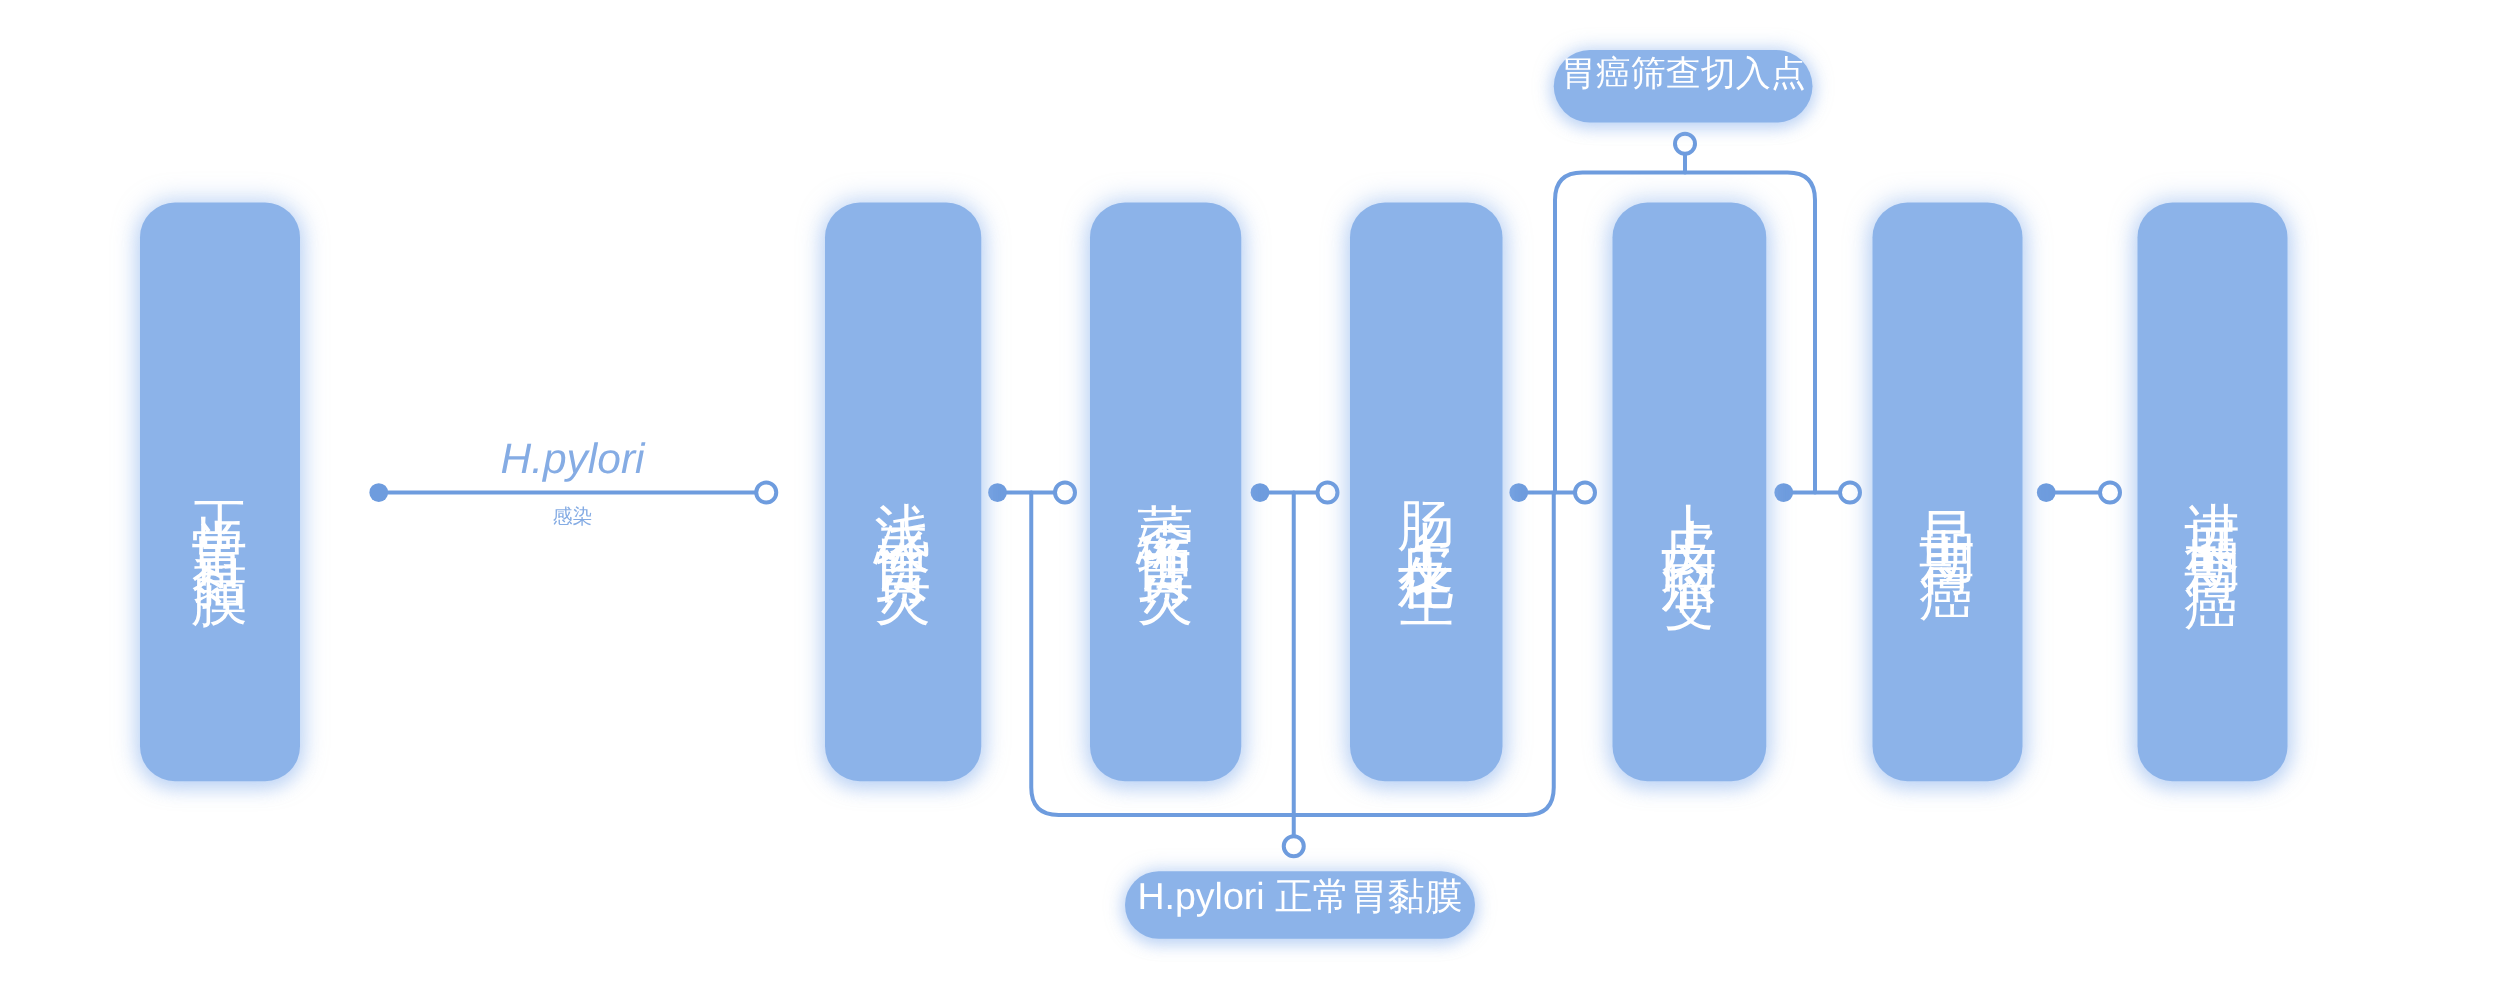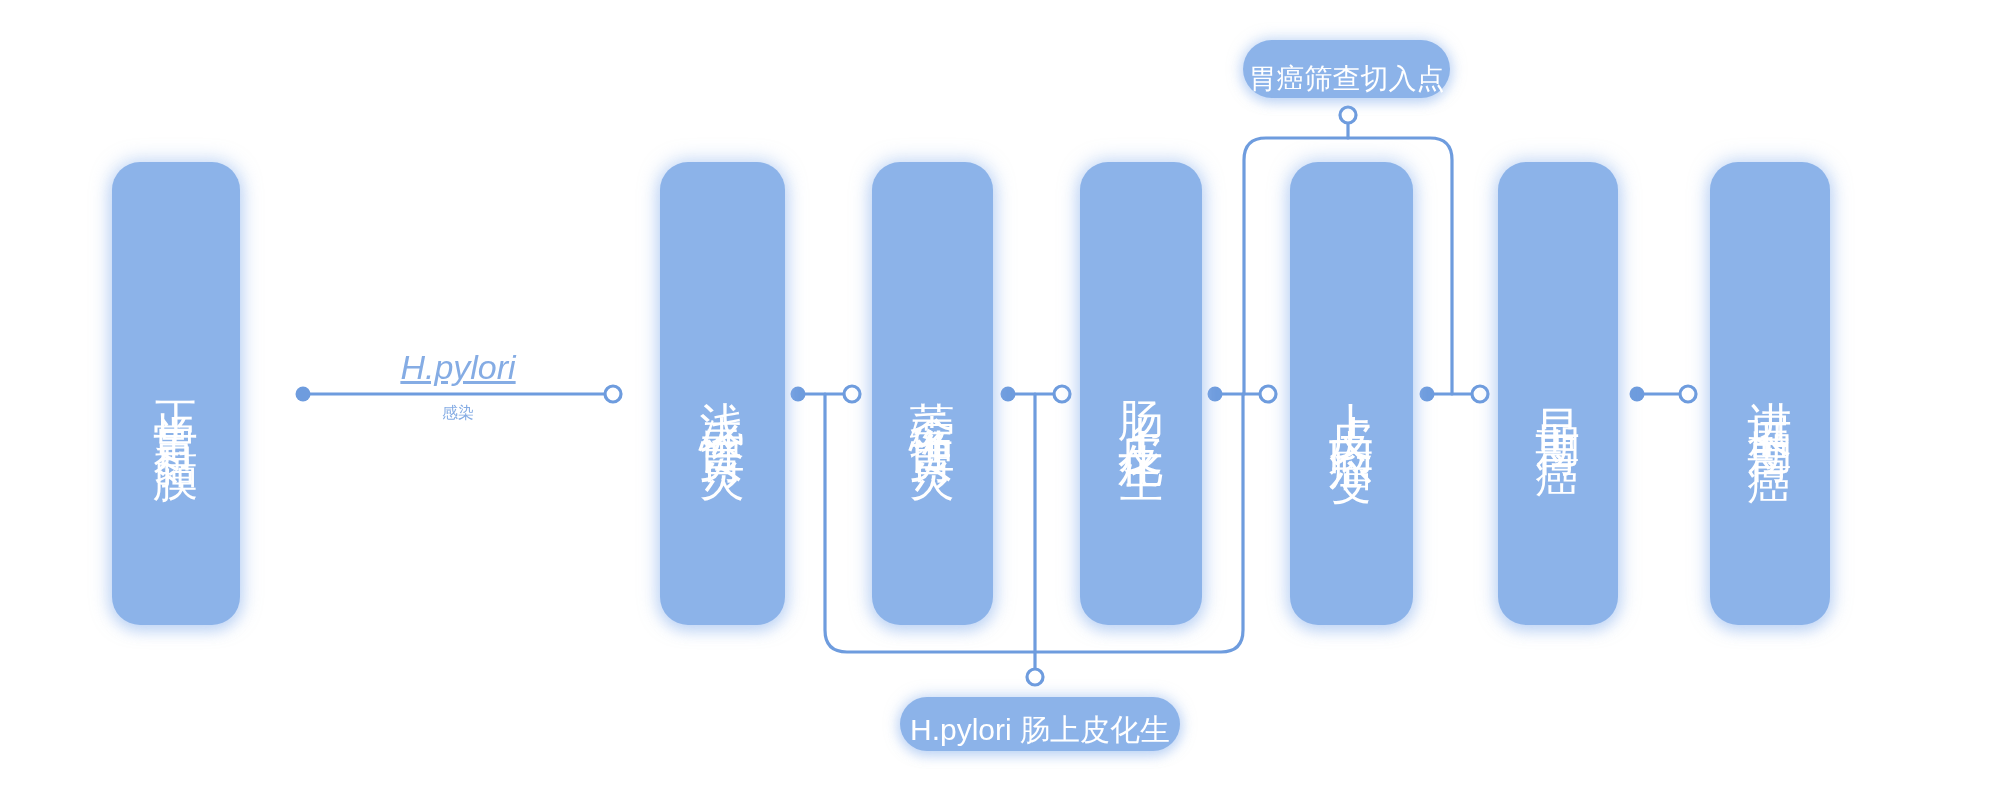--- a/index.html
+++ b/index.html
@@ -30,27 +30,27 @@
   }
   .s1{left:112px;width:128px;}
   .s2{left:660px;width:125px;}
   .s3{left:872px;width:121px;}
   .s4{left:1080px;width:122px;}
   .s5{left:1290px;width:123px;}
   .s6{left:1498px;width:120px;}
   .s7{left:1710px;width:120px;}
   .badge{
     position:absolute;background:var(--node-fill);color:var(--node-text);
-    display:flex;align-items:flex-end;justify-content:center;white-space:nowrap;
+    display:flex;align-items:flex-start;justify-content:center;white-space:nowrap;
     box-shadow:0 0 14px 2px rgba(150,185,240,.5), 0 5px 12px rgba(150,185,240,.35);
   }
   .badge-top{left:1243px;top:40px;width:207px;height:58px;border-radius:29px;font-size:28px;}
   .badge-bottom{left:900px;top:697px;width:280px;height:54px;border-radius:27px;font-size:30px;}
   .hp-label{position:absolute;color:var(--label-text);text-align:center;}
-  .hp-line1{left:333px;top:348px;width:250px;font-size:34px;font-style:italic;text-decoration:underline;}
+  .hp-line1{left:333px;top:348px;width:250px;font-size:34px;font-style:italic;}
   .hp-line2{left:383px;top:403px;width:150px;font-size:16px;}
 </style>
 </head>
 <body>
 
 <div class="canvas">
 
   <svg class="wires" viewBox="0 0 2000 785" xmlns="http://www.w3.org/2000/svg">
 
     <line class="wire" x1="303" y1="394" x2="613" y2="394"></line>
@@ -109,16 +109,16 @@
     <span class="stage-label">进展期胃癌</span>
   </div>
 
   <div class="hp-label hp-line1">H.pylori</div>
   <div class="hp-label hp-line2">感染</div>
 
   <div class="badge badge-top">
     <span>胃癌筛查切入点</span>
   </div>
   <div class="badge badge-bottom">
-    <span>H.pylori 肠上皮化生</span>
+    <span>H.pylori 正常胃黏膜</span>
   </div>
 
 </div>
 
 </body></html>

